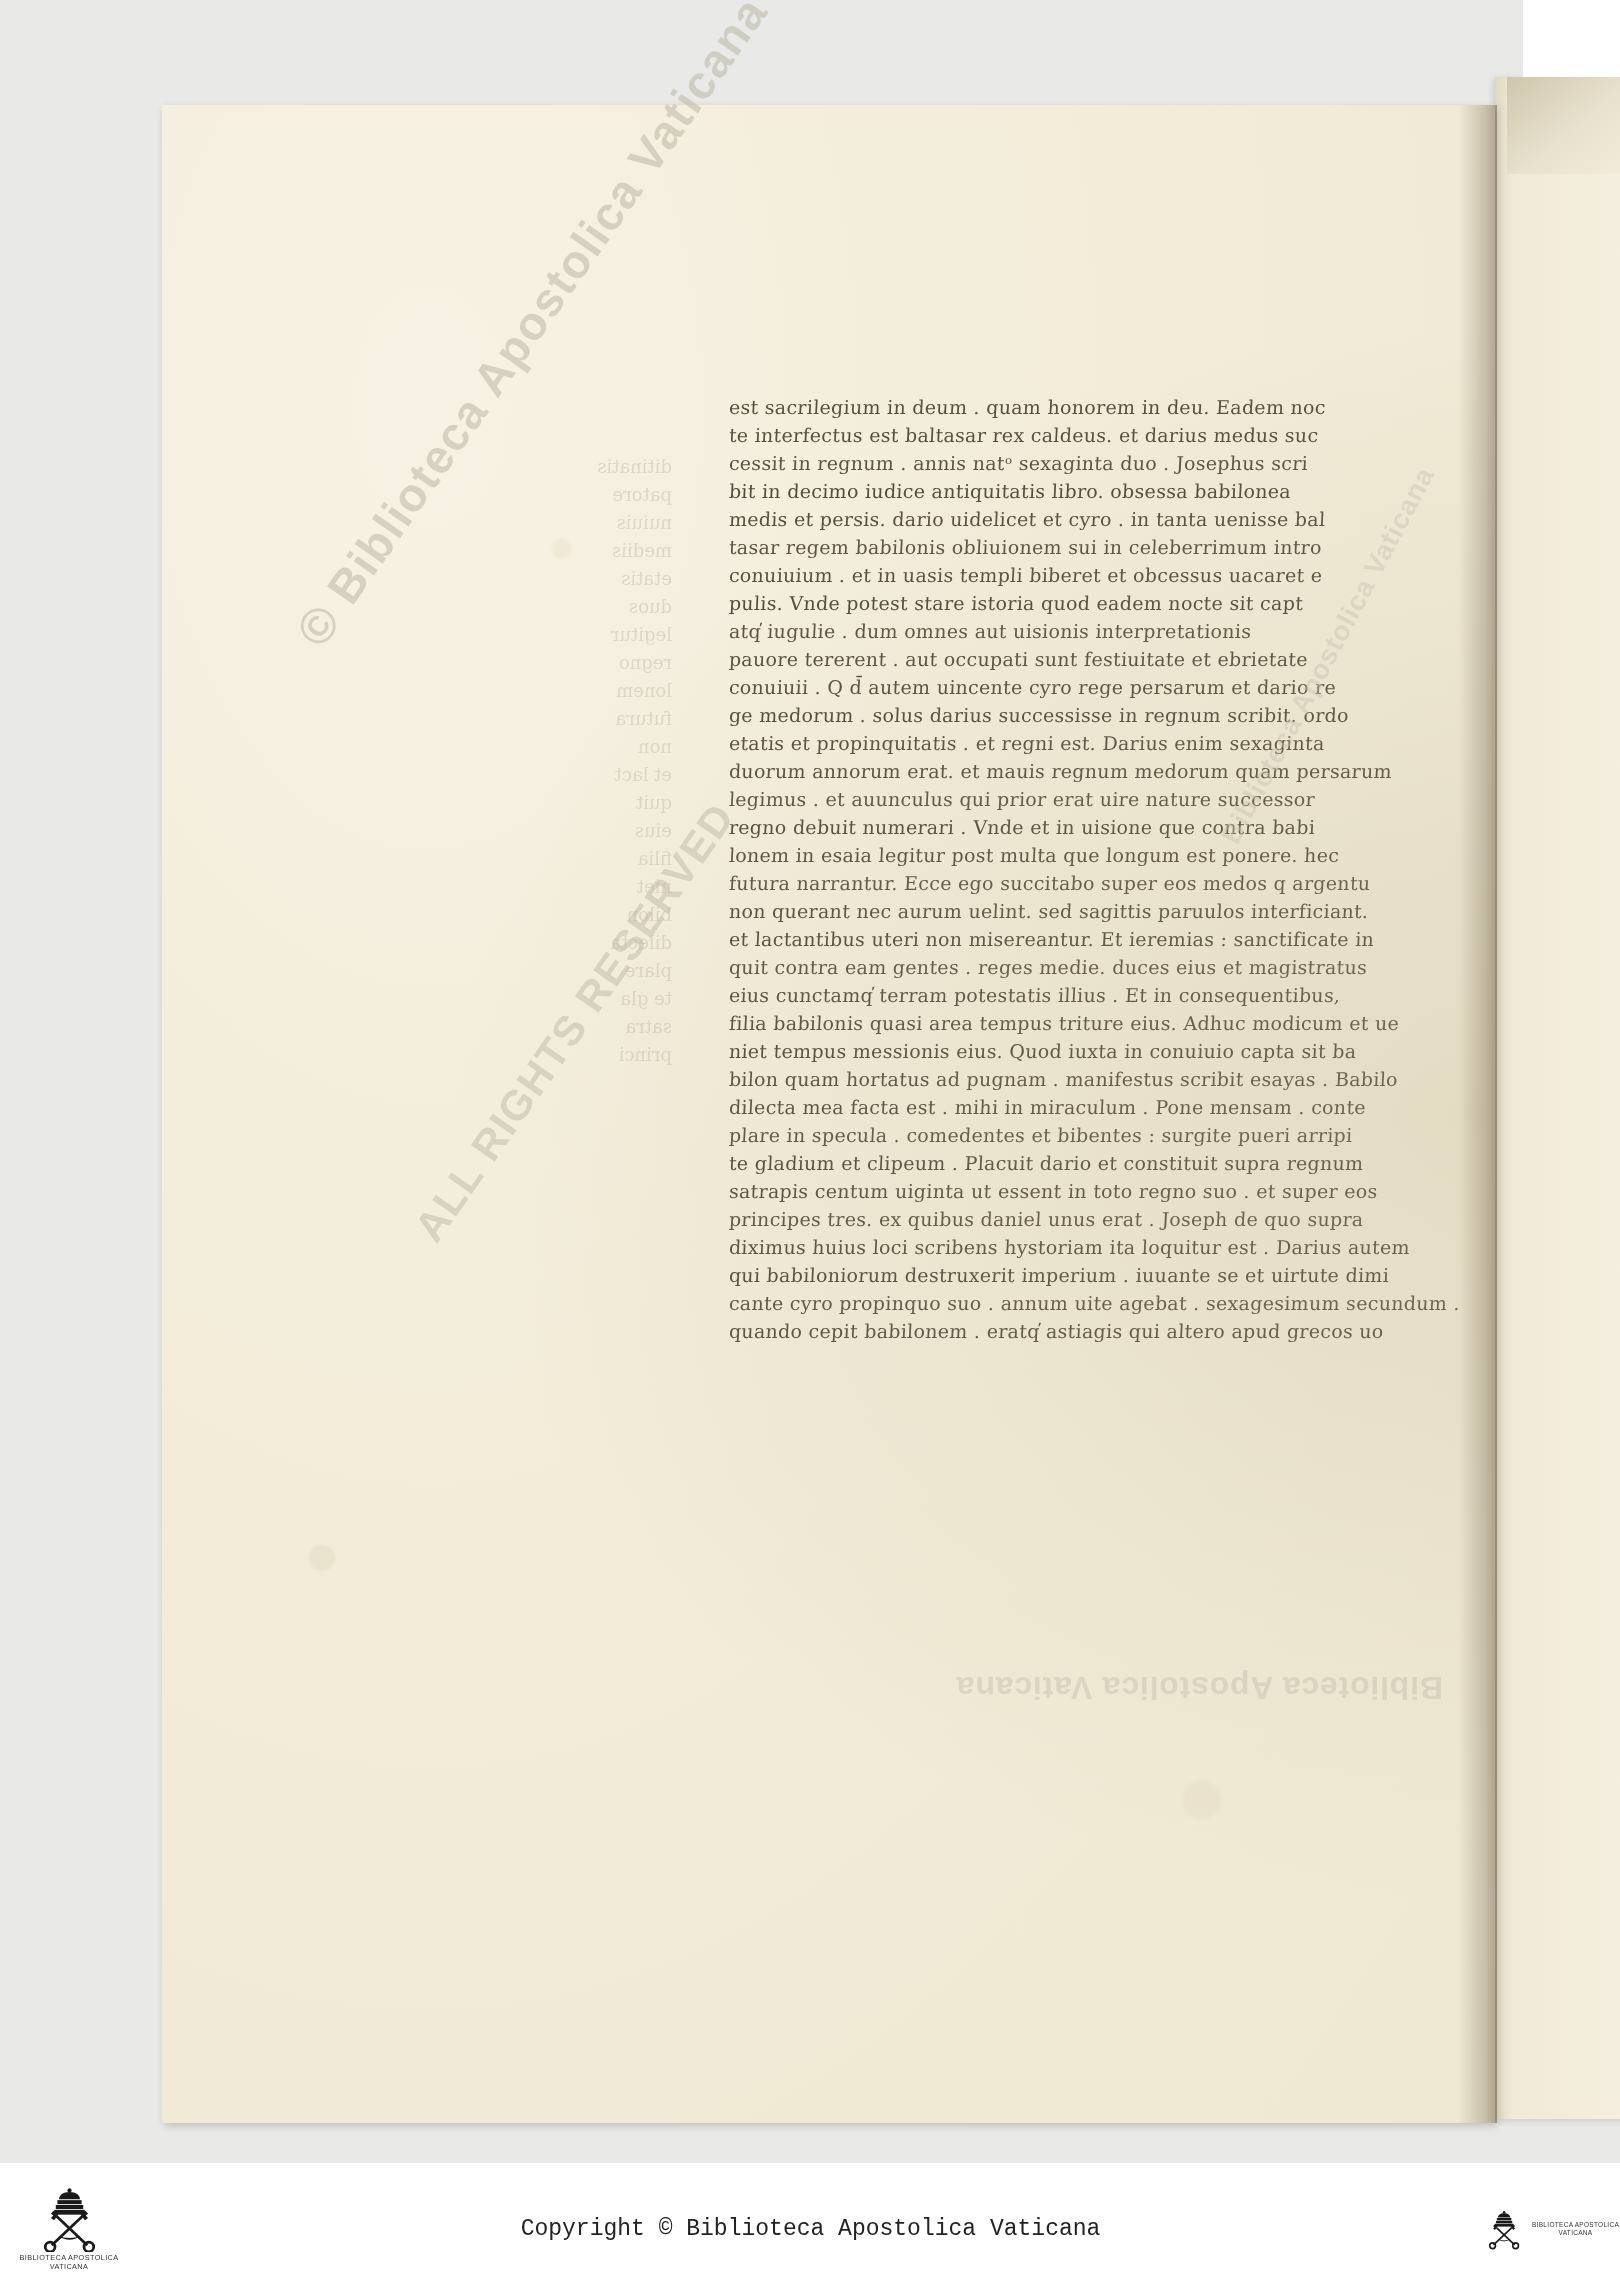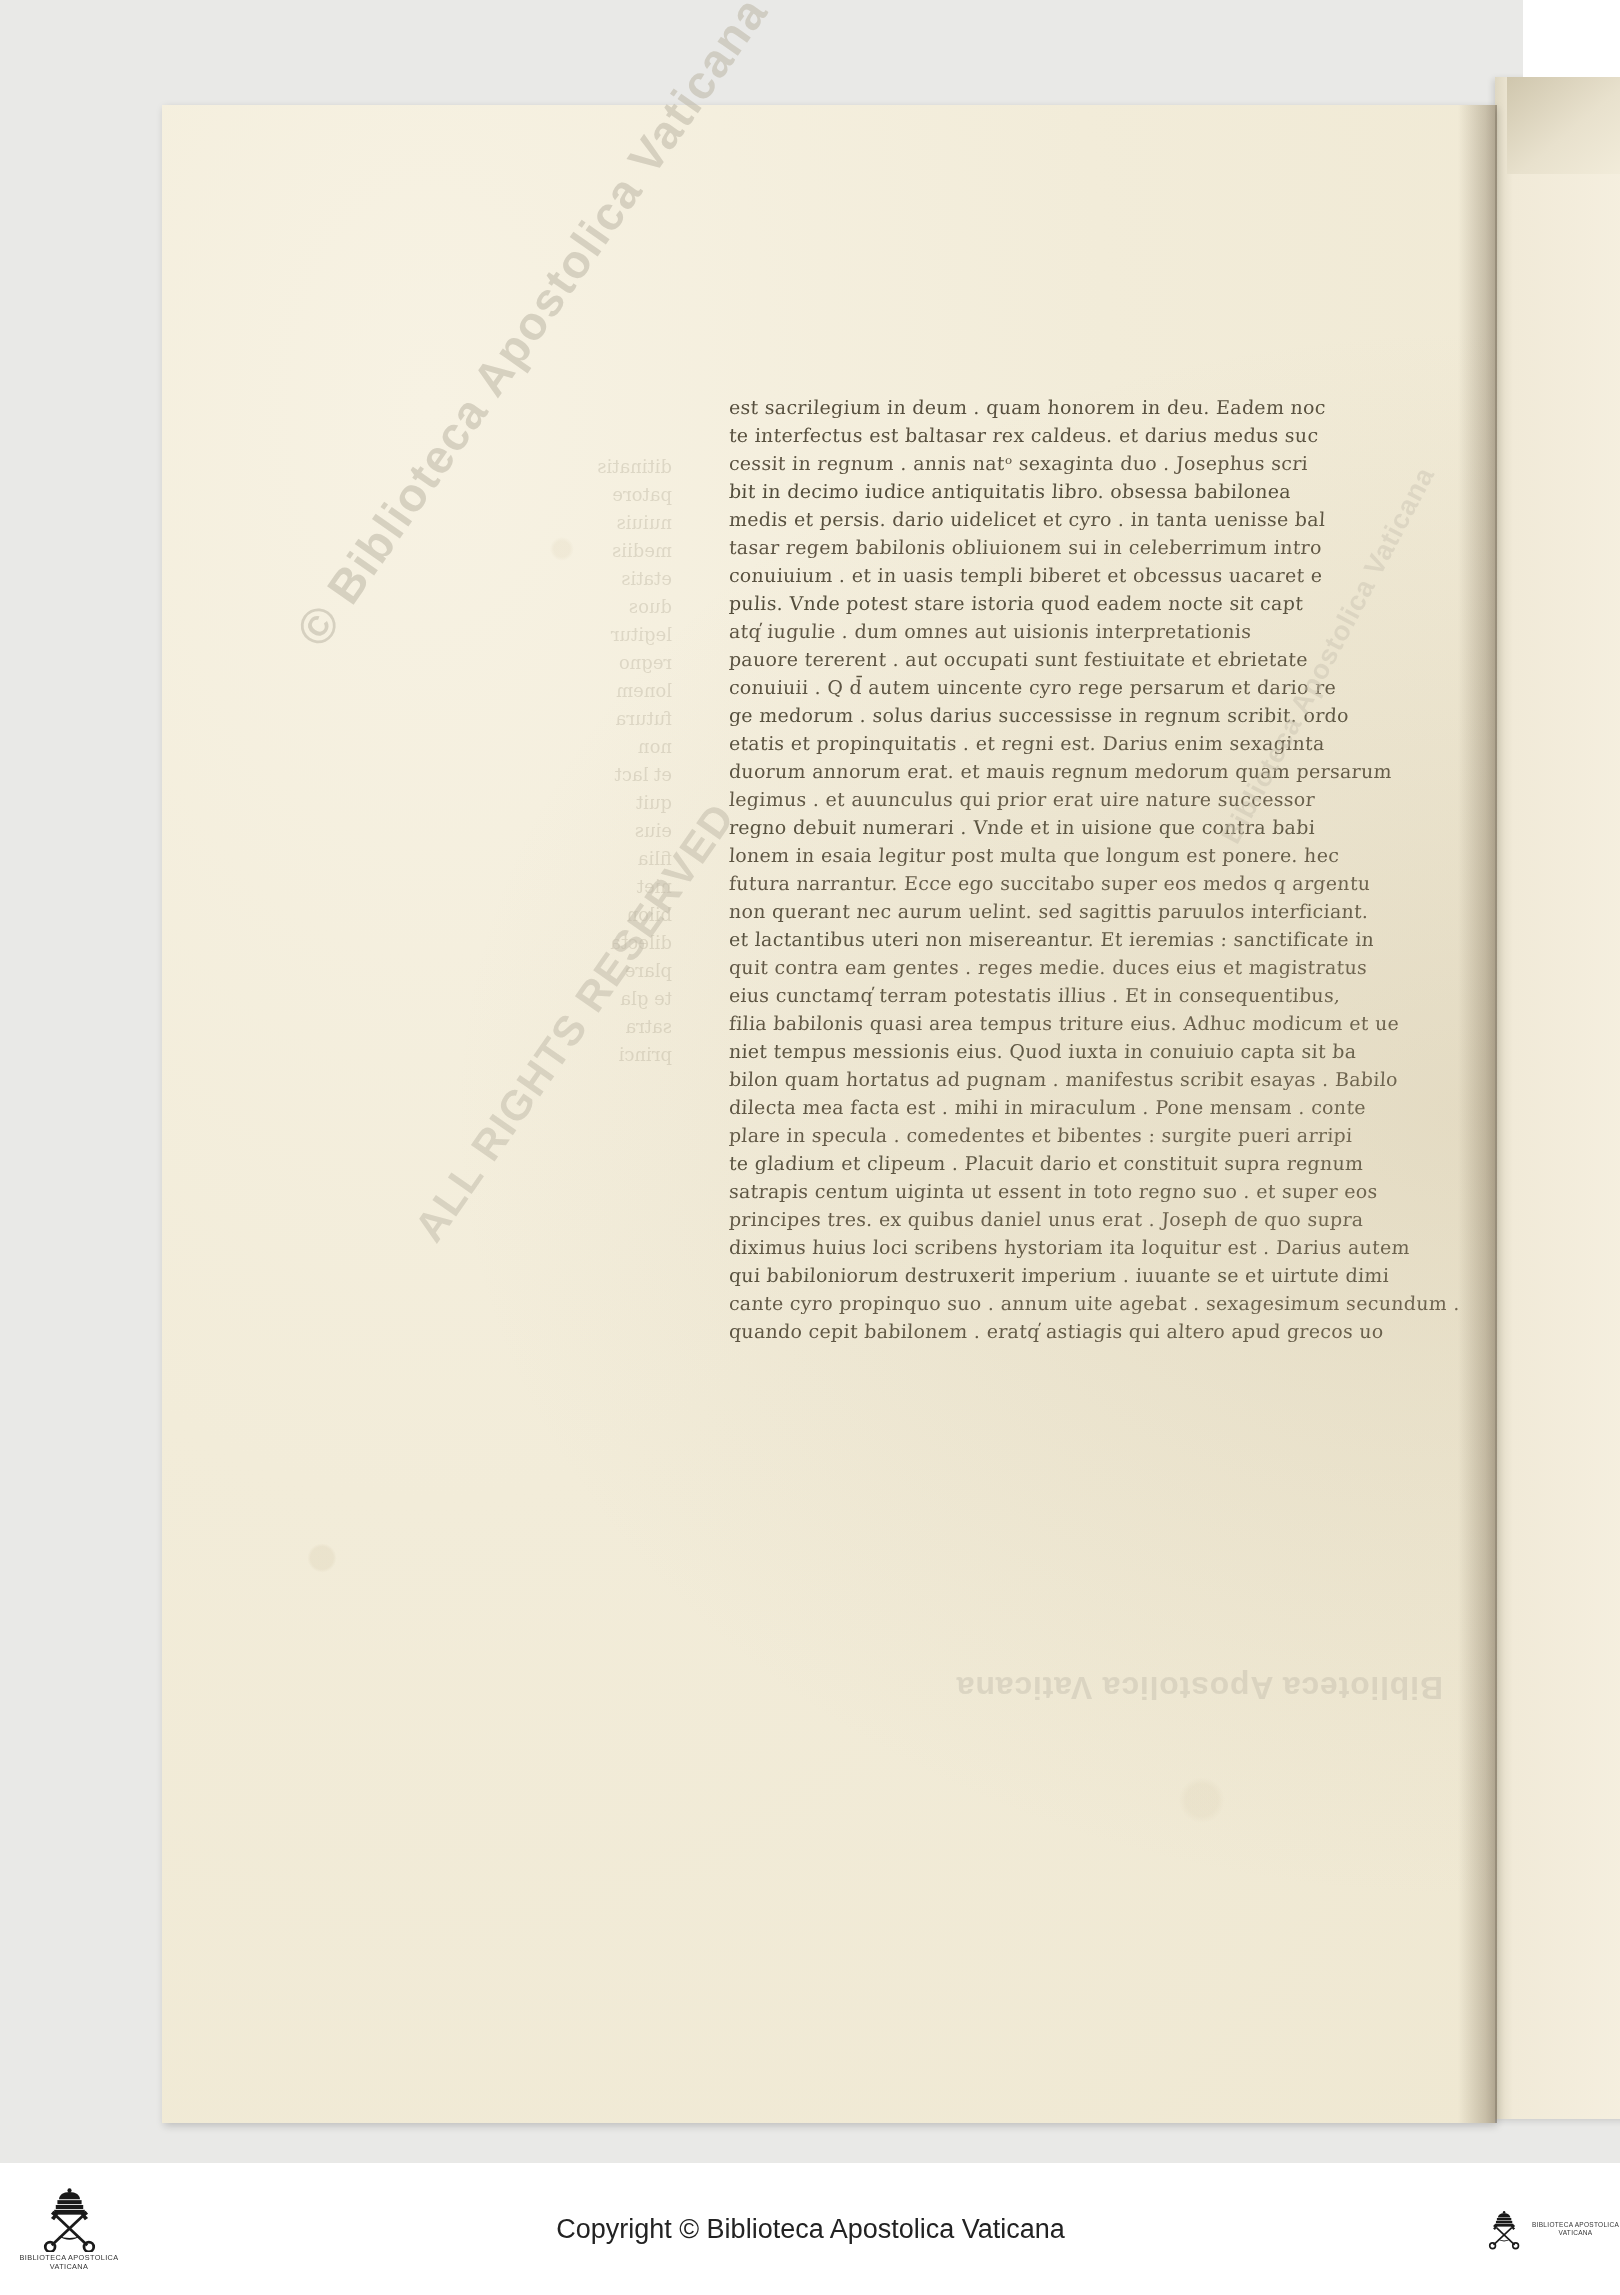--- a/index.html
+++ b/index.html
@@ -192,22 +192,23 @@
     align-items: center;
     justify-content: center;
     flex-direction: column;
   }
   #footer-center {
     flex: 1;
     text-align: center;
     color: #222222;
   }
   #copyright-line {
-    font-size: 27px;
+    font-size: 23px;
     line-height: 36px;
+    font-family: Liberation Mono, monospace;
   }
   #url-line {
     font-size: 22px;
     line-height: 31px;
     color: #333333;
   }
   #powered-line {
     font-size: 17px;
     line-height: 26px;
     color: #444444;

